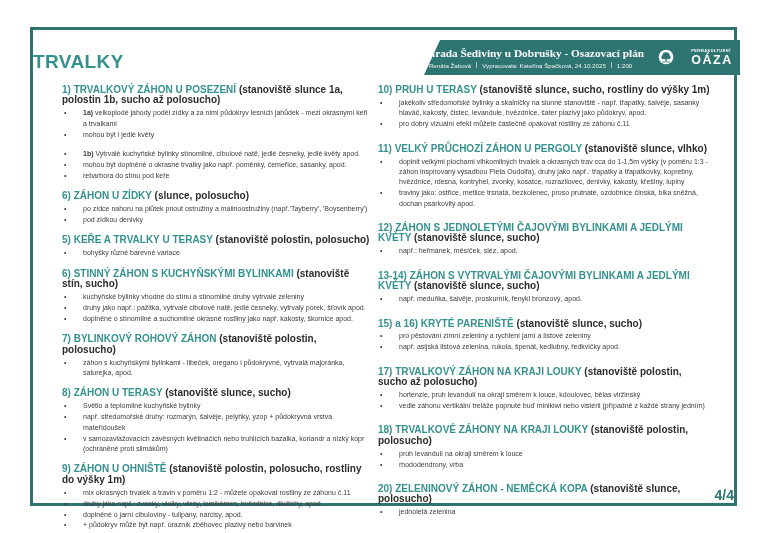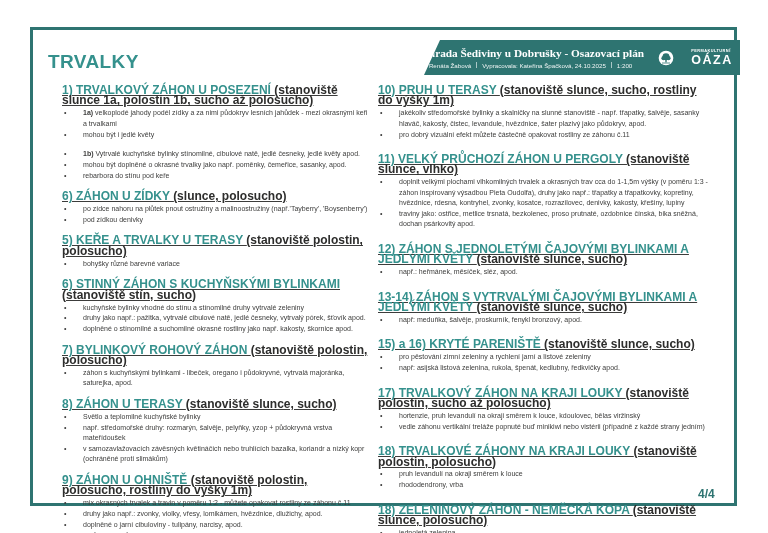--- a/index.html
+++ b/index.html
@@ -25,50 +25,50 @@
   .header-title{
     font-family:"Liberation Serif", serif;font-weight:bold;
     font-size:11.3px;line-height:12px;white-space:nowrap;
   }
   .header-sub{
     display:flex;align-items:center;justify-content:center;gap:5px;
     font-size:6.2px;margin-top:3px;opacity:.92;white-space:nowrap;
   }
   .sub-sep{width:1px;height:6px;background:rgba(255,255,255,.65);}
   .header-divider{width:1px;height:24px;background:rgba(255,255,255,.55);}
-  .logo{display:flex;align-items:flex-end;gap:17px;}
+  .logo{display:flex;align-items:flex-start;gap:17px;}
   .logo-circle{width:16px;height:16px;flex:0 0 auto;}
   .logo-text{display:flex;flex-direction:column;line-height:1;}
   .logo-top{font-size:3.9px;font-weight:bold;letter-spacing:.45px;}
   .logo-main{font-size:12.5px;font-weight:800;letter-spacing:1.6px;margin-top:1px;}
   
   .page-title{
-    position:absolute;left:48px;top:51px;
+    position:absolute;left:33px;top:51px;
     font-size:19px;font-weight:bold;color:#35918d;letter-spacing:.4px;
   }
   
   .col{
     position:absolute;top:85px;font-size:7px;line-height:10.4px;color:#3c3c3b;
   }
   .col-left{left:62px;width:308px;}
   .col-right{left:378px;width:332px;}
   .item{margin-bottom:10px;}
   .col-right .item{margin-bottom:14px;}
   .item.gap-large{margin-top:12px;}
-  .item-heading{font-weight:bold;font-size:12px;margin-bottom:2.5px;text-decoration:underline;}
+  .item-heading{font-weight:bold;font-size:10px;margin-bottom:2.5px;}
   .h-name{color:#35918d;}
   .h-cond{color:#2d2d2c;}
   .bullet{position:relative;padding-left:21px;margin-bottom:.5px;}
   .bullet .b-mark{position:absolute;left:2px;top:0;}
   .bullet.bullet-gap{margin-top:9px;}
   .b-prefix{font-weight:bold;}
   
   .page-number{
-    position:absolute;left:698px;top:487px;width:36px;text-align:left;
-    color:#2e7471;font-weight:bold;font-size:12px;
+    position:absolute;left:698px;top:487px;width:36px;text-align:right;
+    color:#2e7471;font-weight:bold;font-size:14px;
   }
 </style>
 </head>
 <body>
 
 <div class="frame"></div>
 
 <div class="header-band">
   <div class="header-text">
     <div class="header-title">PermaZahrada Šediviny u Dobrušky - Osazovací plán</div>
@@ -169,18 +169,18 @@
       <div class="item-heading"><span class="h-name">17) TRVALKOVÝ ZÁHON NA KRAJI LOUKY </span><span class="h-cond">(stanoviště polostin, sucho až polosucho)</span></div>
       <div class="bullet"><span class="b-mark">•</span><span>hortenzie, pruh levandulí na okraji směrem k louce, kdoulovec, bělas viržinský</span></div>
       <div class="bullet"><span class="b-mark">•</span><span>vedle záhonu vertikální treláže popnuté buď minikiwi nebo vistérii (případně z každé strany jedním)</span></div>
     </div>
     <div class="item gap-large">
       <div class="item-heading"><span class="h-name">18) TRVALKOVÉ ZÁHONY NA KRAJI LOUKY </span><span class="h-cond">(stanoviště polostin, polosucho)</span></div>
       <div class="bullet"><span class="b-mark">•</span><span>pruh levandulí na okraji směrem k louce</span></div>
       <div class="bullet"><span class="b-mark">•</span><span>rhododendrony, vrba</span></div>
     </div>
     <div class="item gap-large">
-      <div class="item-heading"><span class="h-name">18) ZELENINOVÝ ZÁHON - NEMĚCKÁ KOPA </span><span class="h-cond">(stanoviště slunce, polosucho)</span></div>
+      <div class="item-heading"><span class="h-name">20) ZELENINOVÝ ZÁHON - NEMĚCKÁ KOPA </span><span class="h-cond">(stanoviště slunce, polosucho)</span></div>
       <div class="bullet"><span class="b-mark">•</span><span>jednoletá zelenina</span></div>
     </div>
   </div>
 
 <div class="page-number">4/4</div>
 
 </body></html>

